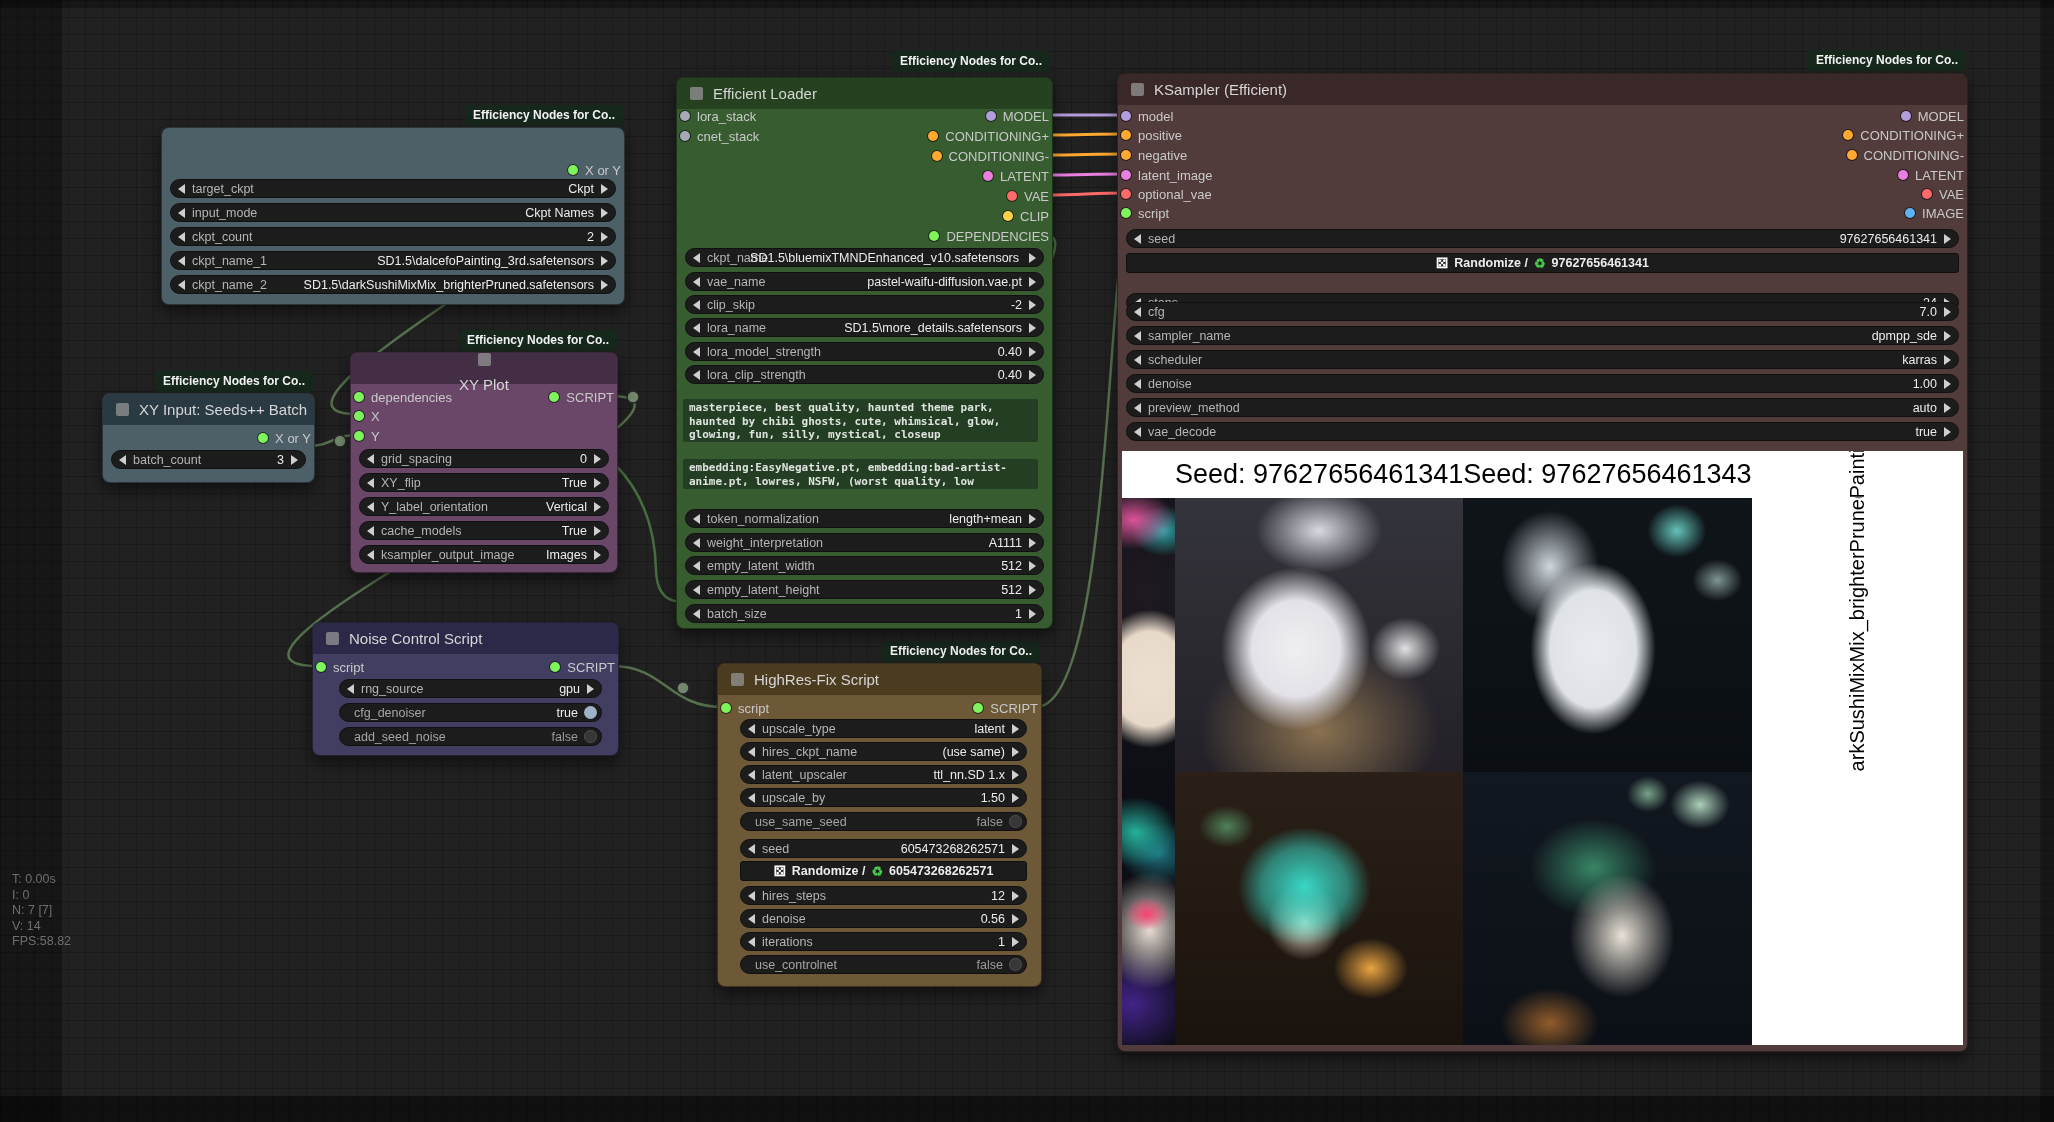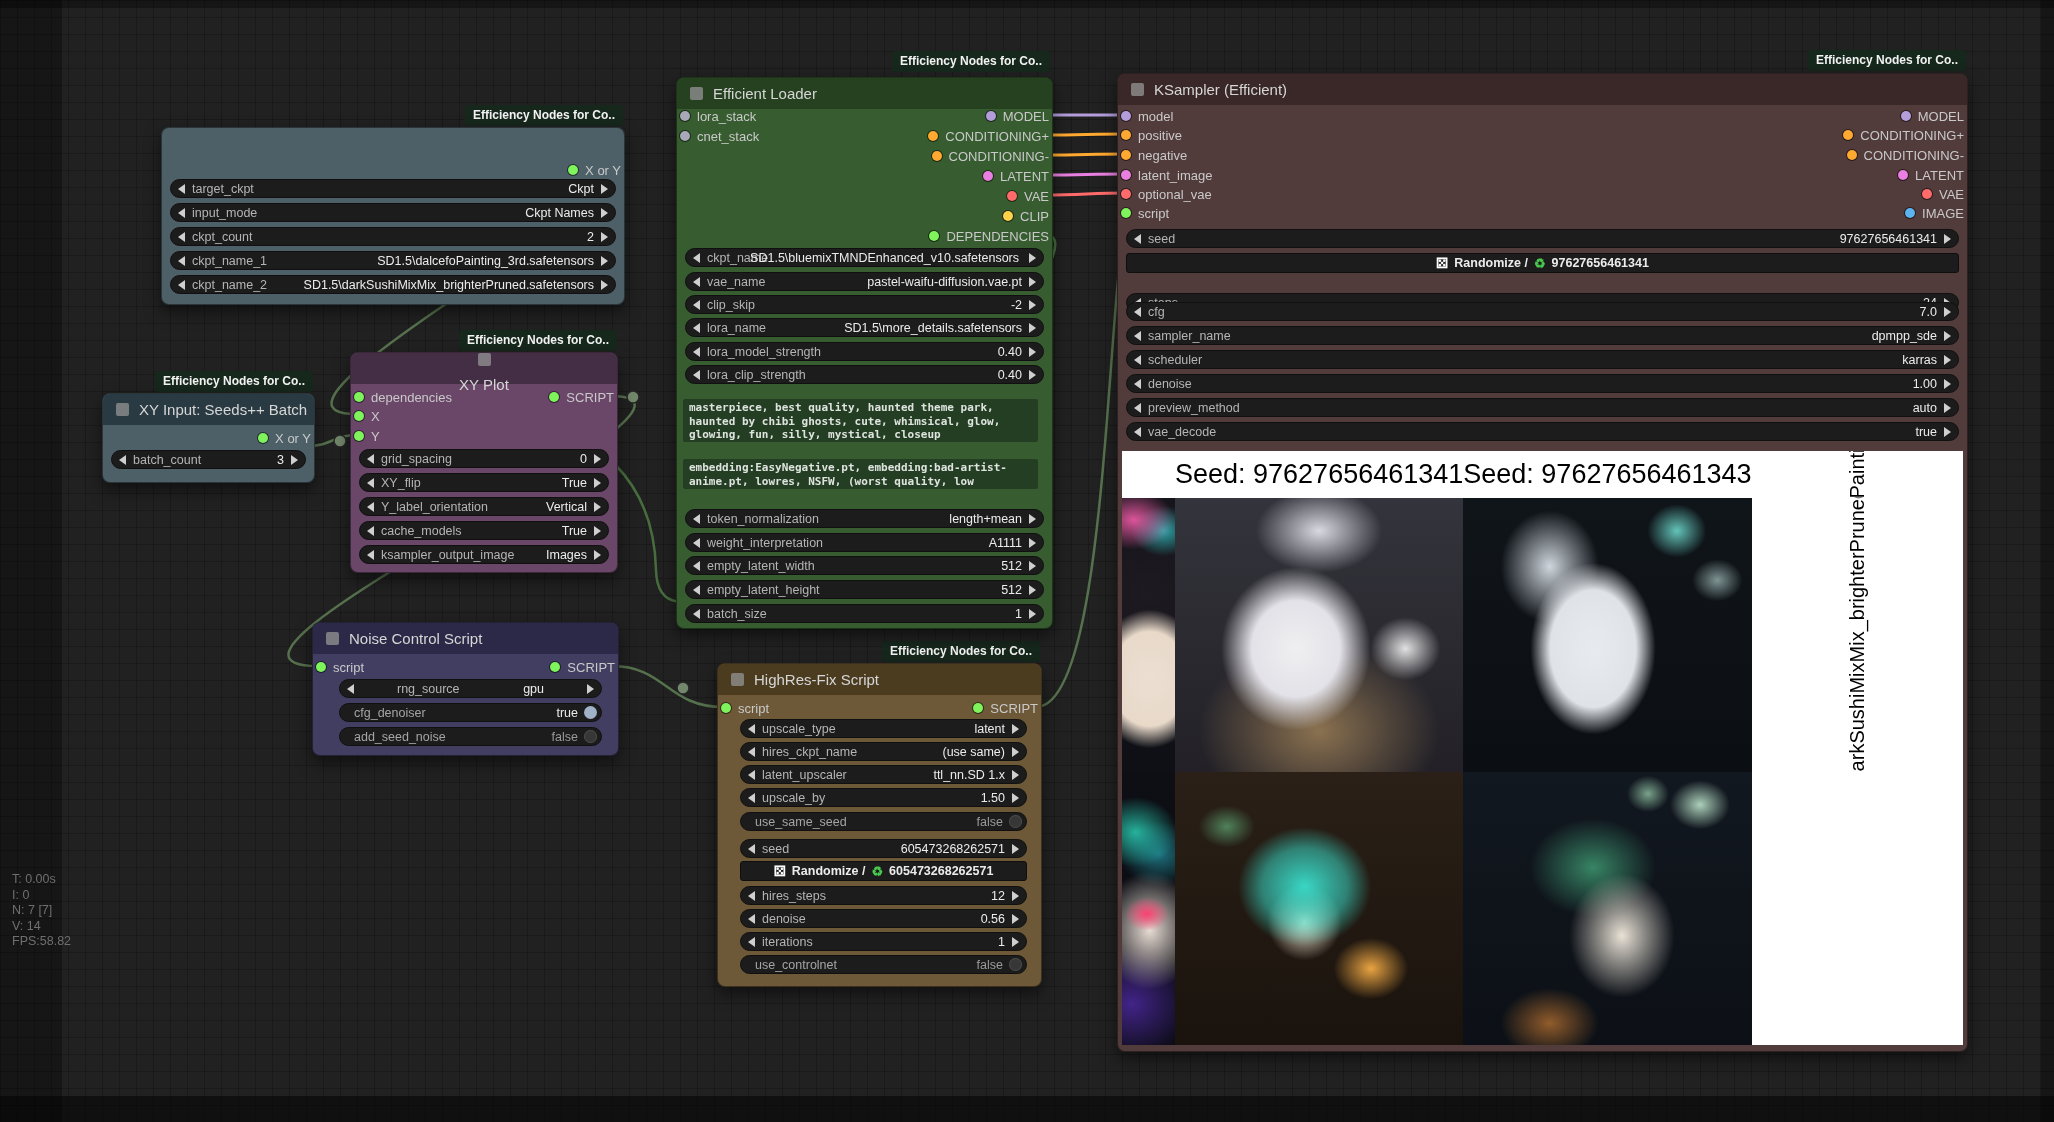--- a/index.html
+++ b/index.html
@@ -281,21 +281,21 @@
     <span class="ntitle">Noise Control Script</span>
   </div>
   <div class="port in" style="top:36px;">
     <span class="dot dot-green"></span>
     <span>script</span>
   </div>
   <div class="port out" style="top:36px;">
     <span>SCRIPT</span>
     <span class="dot dot-green"></span>
   </div>
-  <div class="pill" style="top:56px; left:26px; right:16px;gap:36px;">
+  <div class="pill" style="top:56px; left:26px; right:16px;">
     <span class="tri tri-l"></span>
     <span class="wl">rng_source</span>
     <span class="wv">gpu</span>
     <span class="tri tri-r"></span>
   </div>
   <div class="pill toggle" style="top:80px; left:26px; right:16px;">
     <span class="wl">cfg_denoiser</span>
     <span class="wv">true</span>
     <span class="toggle-dot on"></span>
   </div>

